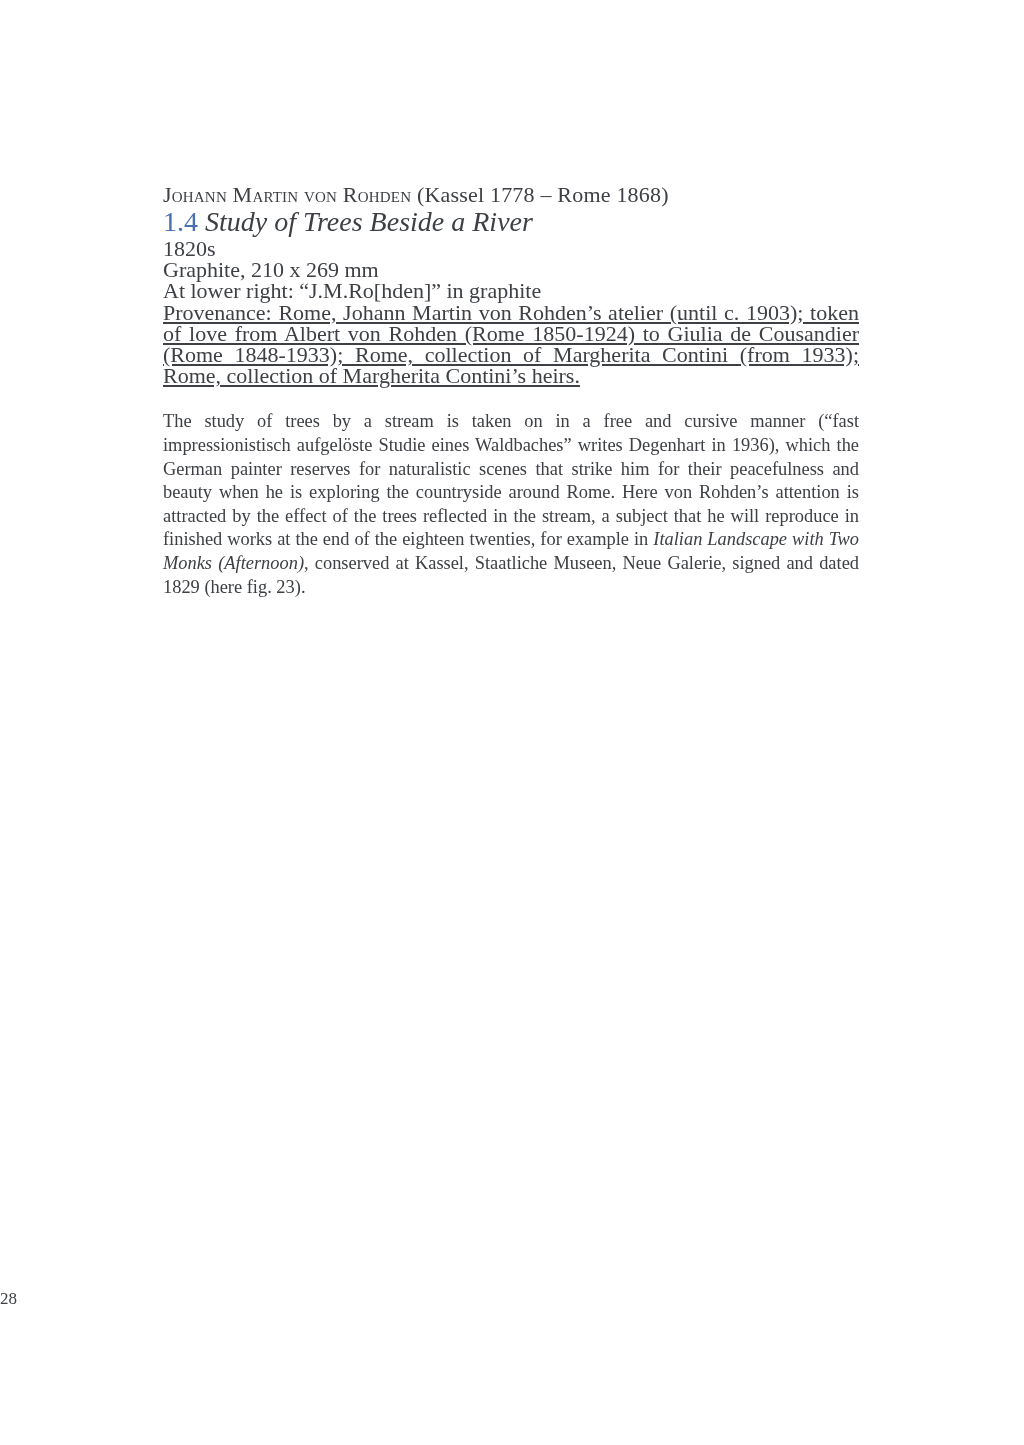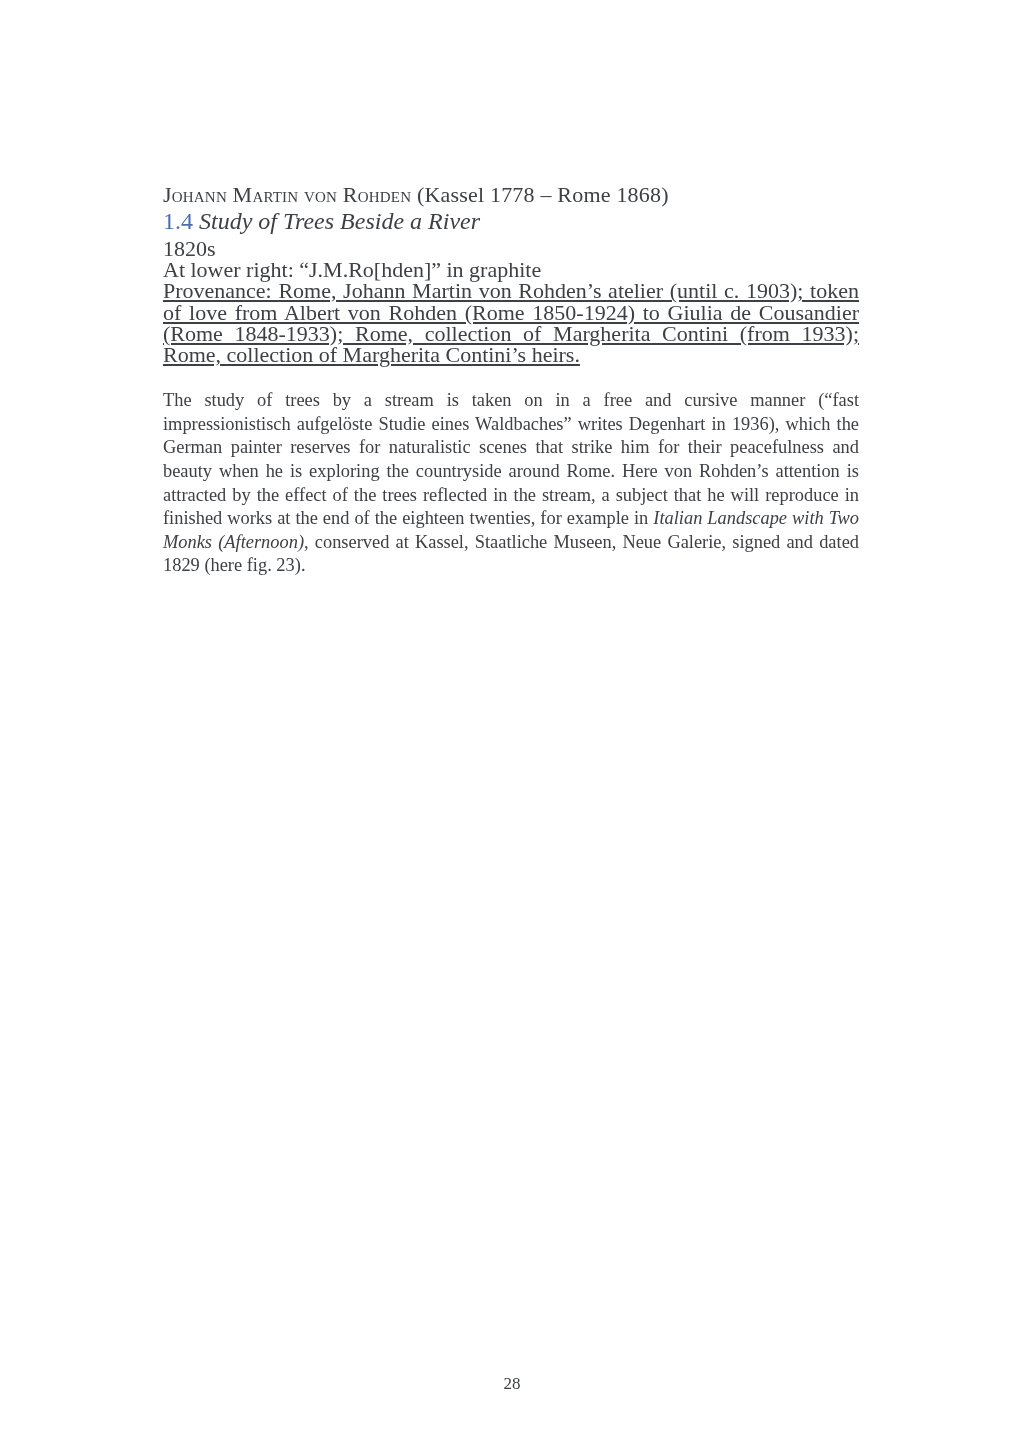--- a/index.html
+++ b/index.html
@@ -26,21 +26,21 @@
     font-size: 22px;
     line-height: 27px;
     font-weight: normal;
     margin: 0;
     letter-spacing: 0.2px;
   }
   .artist-name {
     font-variant: small-caps;
   }
   .title-line {
-    font-size: 24px;
+    font-size: 28px;
     line-height: 27px;
     margin: 0;
   }
   .catalog-number {
     color: #4a6fb0;
     font-style: normal;
   }
   .work-title {
     font-style: italic;
   }
@@ -62,40 +62,41 @@
   .body-para {
     margin: 24px 0 15px 0;
     font-size: 18.4px;
     line-height: 23.6px;
     text-align: justify;
   }
   .page-number {
     position: absolute;
     left: 0;
     width: 1024px;
-    top: 1373px;
-    text-align: center;
+    top: 1288px;
+    text-align: left;
     font-size: 17px;
     line-height: 22px;
     color: #3d4044;
   }
 </style>
 </head>
 <body>
 
 <div class="page">
 
   <div class="text-block">
 
     <h1 class="artist-line"><span class="artist-name">Johann Martin von Rohden</span><span> (Kassel 1778 – Rome 1868)</span></h1>
 
     <p class="title-line"><span class="catalog-number">1.4</span><span class="work-title"> Study of Trees Beside a River</span></p>
 
     <div class="meta">
       <p>1820s</p>
+      <p>Graphite, 210 x 269 mm</p>
       <p>At lower right: “J.M.Ro[hden]” in graphite</p>
       <p class="justified">Provenance: Rome, Johann Martin von Rohden’s atelier (until c. 1903); token of love from Albert von Rohden (Rome 1850-1924) to Giulia de Cousandier (Rome 1848-1933); Rome, collection of Margherita Contini (from 1933); Rome, collection of Margherita Contini’s heirs.</p>
     </div>
 
     <p class="body-para"><span>The study of trees by a stream is taken on in a free and cursive manner (“fast impressionistisch aufgelöste Studie eines Waldbaches” writes Degenhart in 1936), which the German painter reserves for naturalistic scenes that strike him for their peacefulness and beauty when he is exploring the countryside around Rome. Here von Rohden’s attention is attracted by the effect of the trees reflected in the stream, a subject that he will reproduce in finished works at the end of the eighteen twenties, for example in </span><span class="italic">Italian Landscape with Two Monks (Afternoon)</span><span>, conserved at Kassel, Staatliche Museen, Neue Galerie, signed and dated 1829 (here fig. 23).</span></p>
 
   </div>
 
   <div class="page-number">28</div>
 

